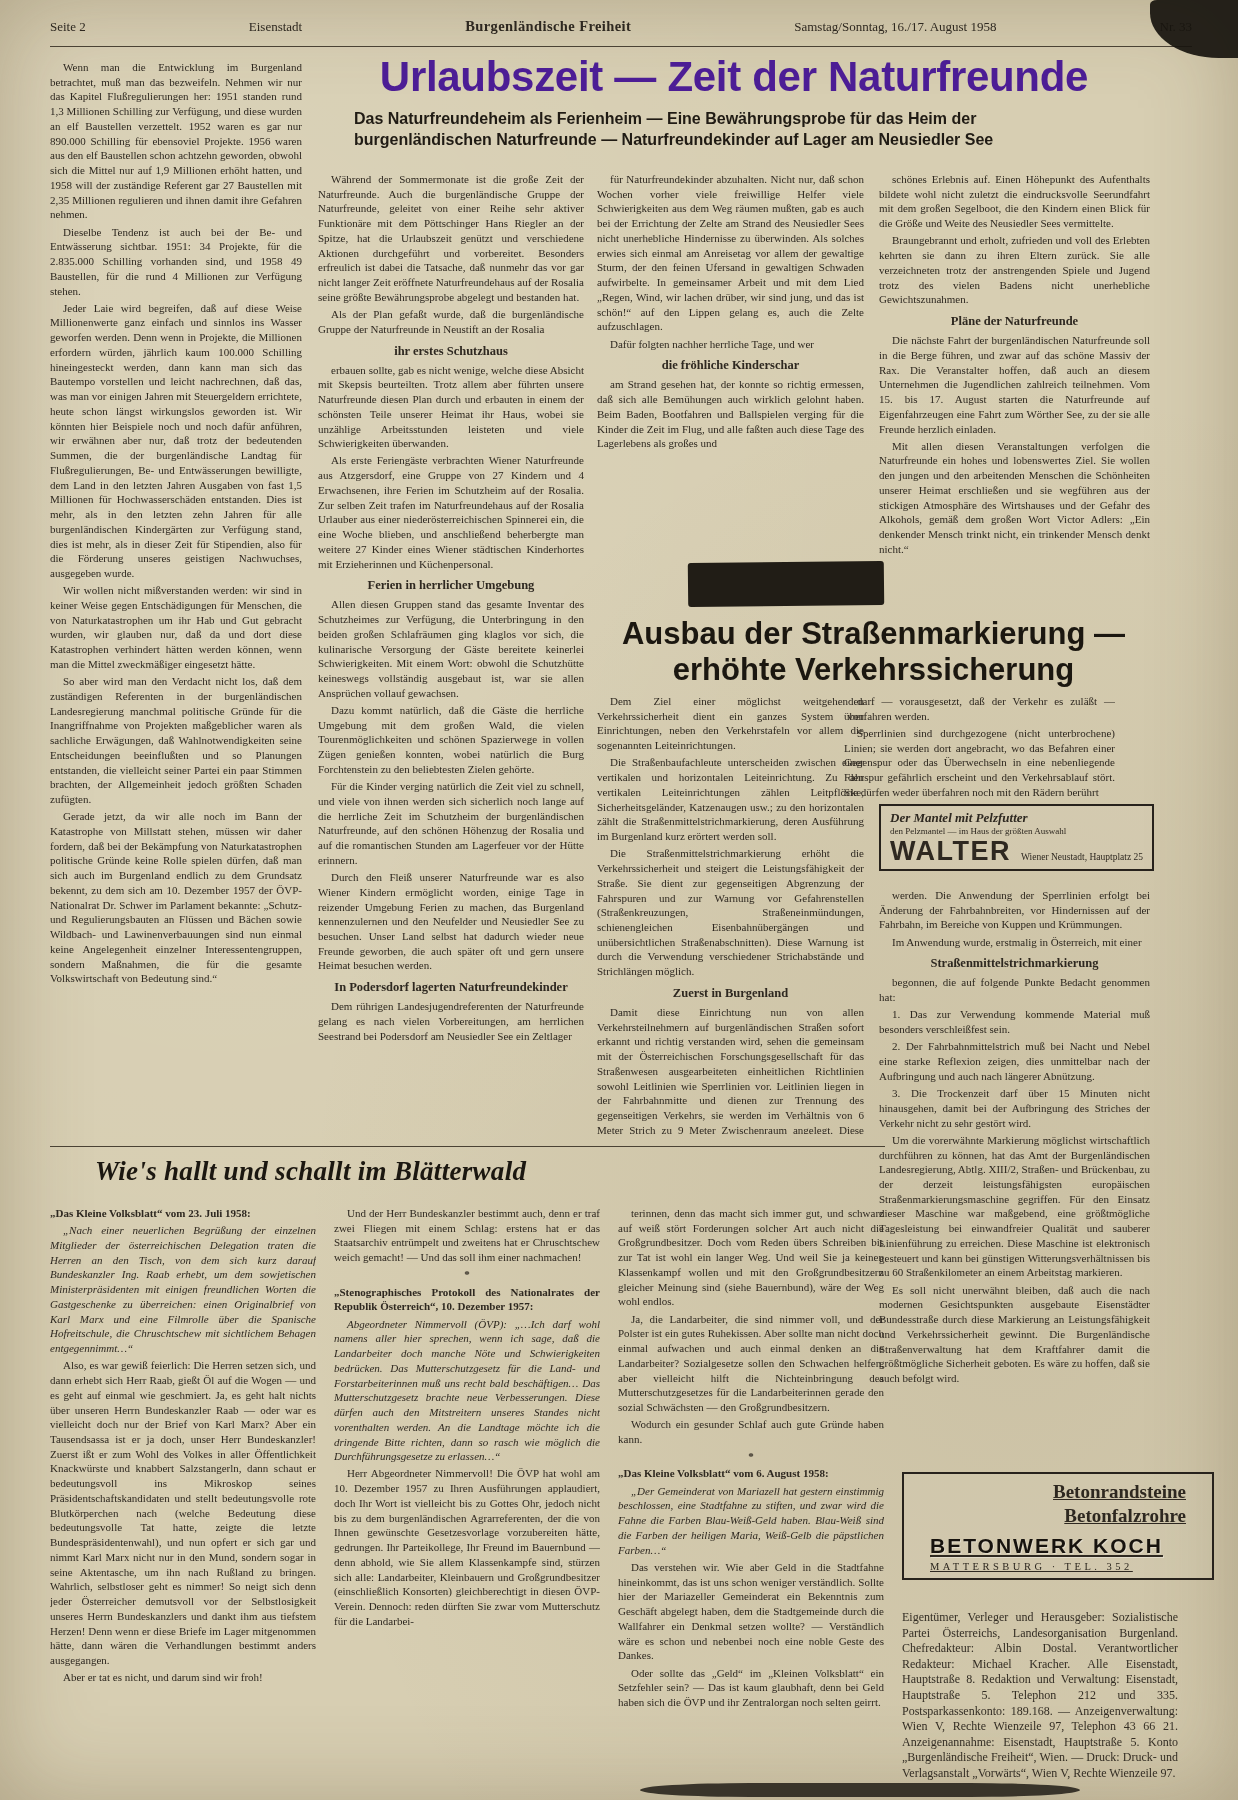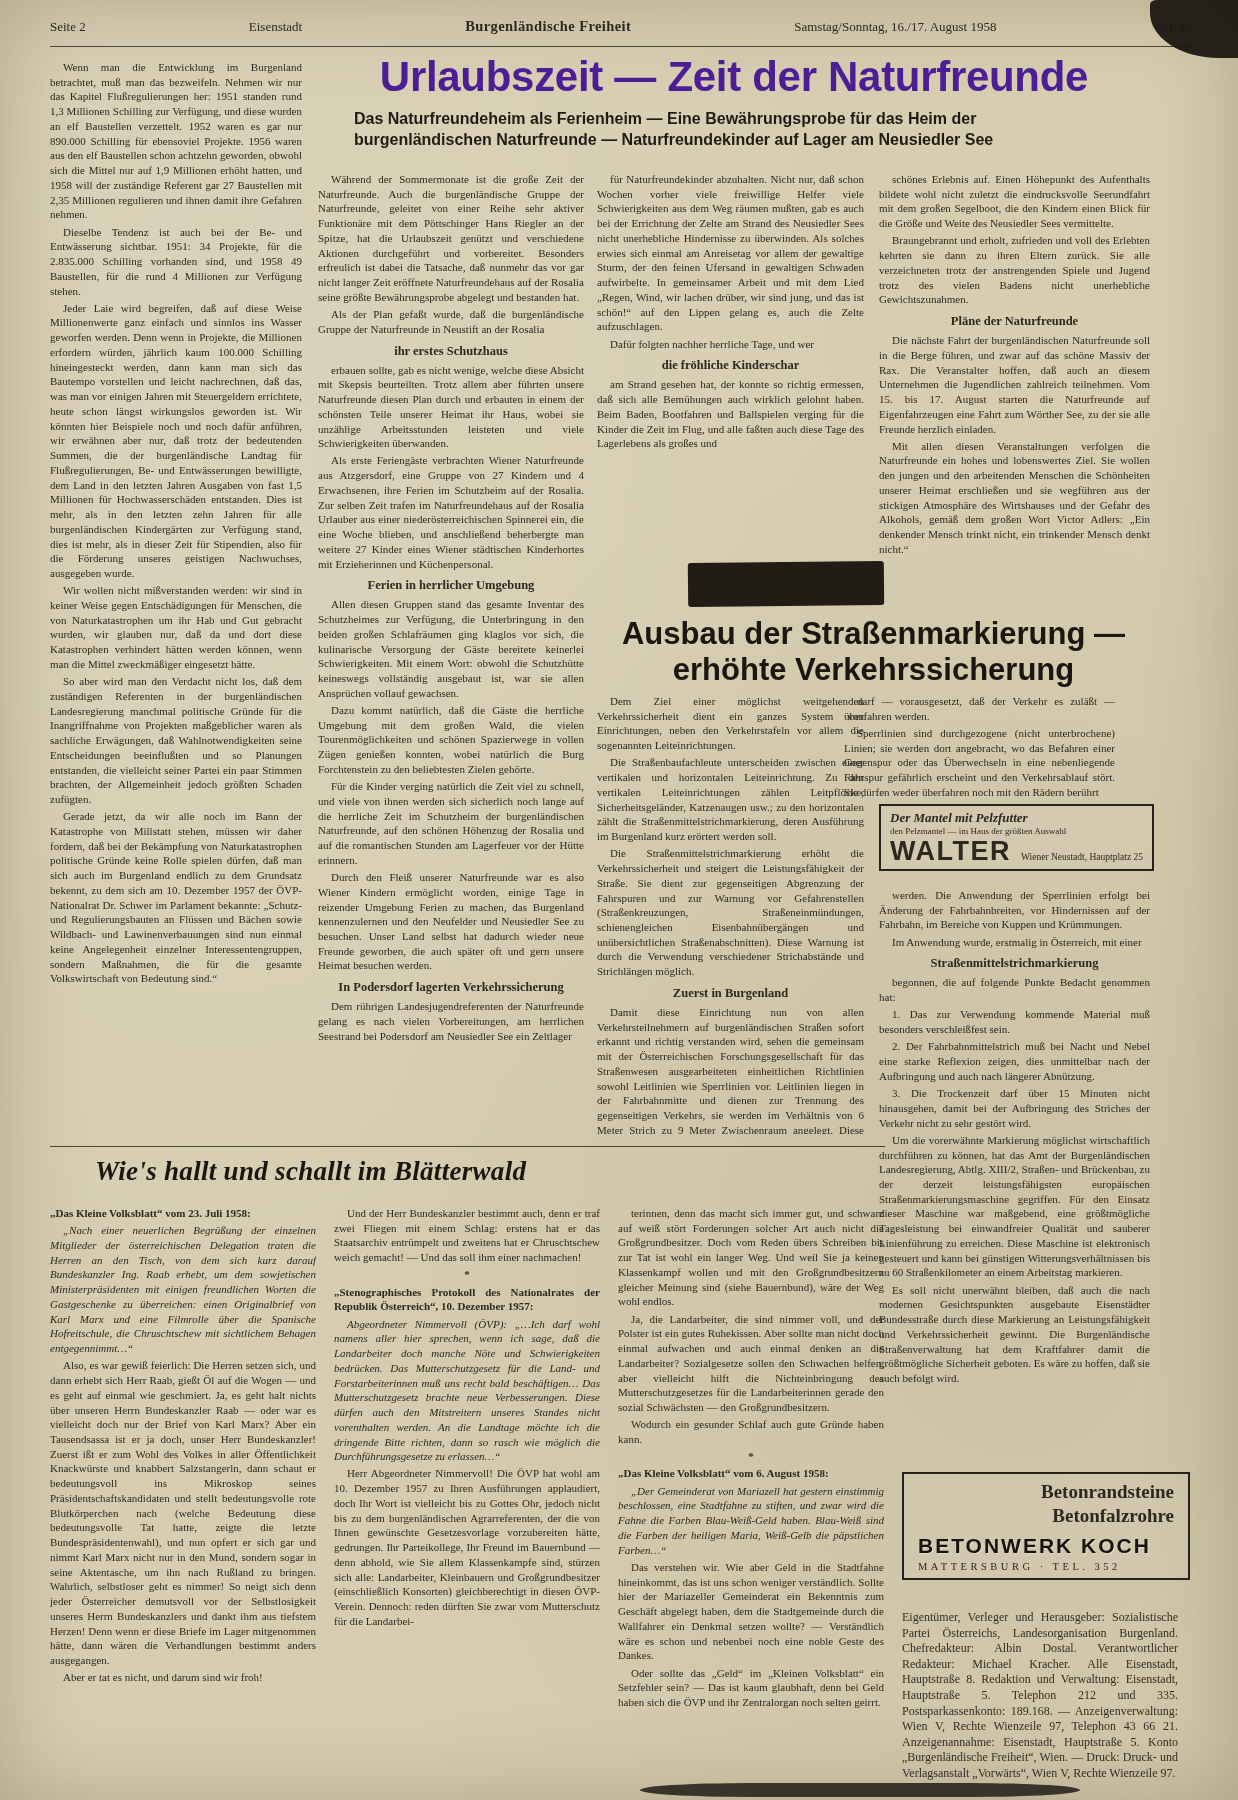--- a/index.html
+++ b/index.html
@@ -29,21 +29,21 @@
   .main-sub{font-family:"Liberation Sans",sans-serif;font-weight:bold;font-size:16px;line-height:1.32;color:#201b14;}
   .sec-head{font-family:"Liberation Sans",sans-serif;font-weight:bold;font-size:31px;line-height:1.15;text-align:center;color:#1b1710;}
   .blw-head{font-family:"Liberation Serif",serif;font-weight:bold;font-style:italic;font-size:27px;color:#1b1710;letter-spacing:.3px;}
   
   .walter{border:2px solid #27221c;padding:4px 9px;background:rgba(255,255,255,0.05);}
   .walter .l1{font-weight:bold;font-style:italic;font-size:13px;line-height:1.2;}
   .walter .l2{font-size:9px;line-height:1.2;}
   .walter-row{display:flex;align-items:baseline;gap:10px;margin-top:2px;}
   .walter .brand{font-family:"Liberation Sans",sans-serif;font-weight:bold;font-size:27px;line-height:1;letter-spacing:1.5px;}
   .walter .l3{font-size:9.5px;}
-  .beton{border:2px solid #27221c;padding:6px 14px;background:rgba(255,255,255,0.05);}
+  .beton{border:2px solid #27221c;padding:6px 26px;background:rgba(255,255,255,0.05);text-decoration:underline;}
   .beton .b1{font-weight:bold;font-size:19px;line-height:1.25;text-align:right;}
   .beton .brand{font-family:"Liberation Sans",sans-serif;font-weight:bold;font-size:21px;letter-spacing:2px;text-align:left;margin-top:6px;color:#17130e;text-shadow:1px 1px 0 rgba(255,255,255,.35);}
   .beton .b3{font-size:10.5px;letter-spacing:3.5px;margin-top:3px;}
   .imprint{font-size:12px;line-height:1.3;text-align:justify;color:#332d24;}
   
   .ink{background:#17130e;}
   .smudge-tr{border-radius:8% 0 0 78%;opacity:.92;}
   .smudge-b{border-radius:50%/100%;opacity:.8;}
   .artifact{transform:rotate(-.6deg);border-radius:3px;opacity:.95;}
 </style>
@@ -77,21 +77,21 @@
     <p>Während der Sommermonate ist die große Zeit der Naturfreunde. Auch die burgenländische Gruppe der Naturfreunde, geleitet von einer Reihe sehr aktiver Funktionäre mit dem Pöttschinger Hans Riegler an der Spitze, hat die Urlaubszeit genützt und verschiedene Aktionen durchgeführt und vorbereitet. Besonders erfreulich ist dabei die Tatsache, daß nunmehr das vor gar nicht langer Zeit eröffnete Naturfreundehaus auf der Rosalia seine größte Bewährungsprobe abgelegt und bestanden hat.</p>
     <p>Als der Plan gefaßt wurde, daß die burgenländische Gruppe der Naturfreunde in Neustift an der Rosalia</p>
     <h4 class="sub">ihr erstes Schutzhaus</h4>
     <p>erbauen sollte, gab es nicht wenige, welche diese Absicht mit Skepsis beurteilten. Trotz allem aber führten unsere Naturfreunde diesen Plan durch und erbauten in einem der schönsten Teile unserer Heimat ihr Haus, wobei sie unzählige Arbeitsstunden leisteten und viele Schwierigkeiten überwanden.</p>
     <p>Als erste Feriengäste verbrachten Wiener Naturfreunde aus Atzgersdorf, eine Gruppe von 27 Kindern und 4 Erwachsenen, ihre Ferien im Schutzheim auf der Rosalia. Zur selben Zeit trafen im Naturfreundehaus auf der Rosalia Urlauber aus einer niederösterreichischen Spinnerei ein, die eine Woche blieben, und anschließend beherbergte man weitere 27 Kinder eines Wiener städtischen Kinderhortes mit Erzieherinnen und Küchenpersonal.</p>
     <h4 class="sub">Ferien in herrlicher Umgebung</h4>
     <p>Allen diesen Gruppen stand das gesamte Inventar des Schutzheimes zur Verfügung, die Unterbringung in den beiden großen Schlafräumen ging klaglos vor sich, die kulinarische Versorgung der Gäste bereitete keinerlei Schwierigkeiten. Mit einem Wort: obwohl die Schutzhütte keineswegs vollständig ausgebaut ist, war sie allen Ansprüchen vollauf gewachsen.</p>
     <p>Dazu kommt natürlich, daß die Gäste die herrliche Umgebung mit dem großen Wald, die vielen Tourenmöglichkeiten und schönen Spazierwege in vollen Zügen genießen konnten, wobei natürlich die Burg Forchtenstein zu den beliebtesten Zielen gehörte.</p>
     <p>Für die Kinder verging natürlich die Zeit viel zu schnell, und viele von ihnen werden sich sicherlich noch lange auf die herrliche Zeit im Schutzheim der burgenländischen Naturfreunde, auf den schönen Höhenzug der Rosalia und auf die romantischen Stunden am Lagerfeuer vor der Hütte erinnern.</p>
     <p>Durch den Fleiß unserer Naturfreunde war es also Wiener Kindern ermöglicht worden, einige Tage in reizender Umgebung Ferien zu machen, das Burgenland kennenzulernen und den Neufelder und Neusiedler See zu besuchen. Unser Land selbst hat dadurch wieder neue Freunde geworben, die auch später oft und gern unsere Heimat besuchen werden.</p>
-    <h4 class="sub">In Podersdorf lagerten Verkehrssicherung</h4>
+    <h4 class="sub">In Podersdorf lagerten Naturfreundekinder</h4>
     <p>Dem rührigen Landesjugendreferenten der Naturfreunde gelang es nach vielen Vorbereitungen, am herrlichen Seestrand bei Podersdorf am Neusiedler See ein Zeltlager</p>
   </div>
 <div class="abs col" style="left:597px;top:172px;width:267px;height:390px;">
     <p>für Naturfreundekinder abzuhalten. Nicht nur, daß schon Wochen vorher viele freiwillige Helfer viele Schwierigkeiten aus dem Weg räumen mußten, gab es auch bei der Errichtung der Zelte am Strand des Neusiedler Sees nicht unerhebliche Hindernisse zu überwinden. Als solches erwies sich einmal am Anreisetag vor allem der gewaltige Sturm, der den feinen Ufersand in gewaltigen Schwaden aufwirbelte. In gemeinsamer Arbeit und mit dem Lied „Regen, Wind, wir lachen drüber, wir sind jung, und das ist schön!“ auf den Lippen gelang es, auch die Zelte aufzuschlagen.</p>
     <p>Dafür folgten nachher herrliche Tage, und wer</p>
     <h4 class="sub">die fröhliche Kinderschar</h4>
     <p>am Strand gesehen hat, der konnte so richtig ermessen, daß sich alle Bemühungen auch wirklich gelohnt haben. Beim Baden, Bootfahren und Ballspielen verging für die Kinder die Zeit im Flug, und alle faßten auch diese Tage des Lagerlebens als großes und</p>
   </div>
 <div class="abs col" style="left:879px;top:172px;width:271px;height:390px;">
     <p>schönes Erlebnis auf. Einen Höhepunkt des Aufenthalts bildete wohl nicht zuletzt die eindrucksvolle Seerundfahrt mit dem großen Segelboot, die den Kindern einen Blick für die Größe und Weite des Neusiedler Sees vermittelte.</p>

